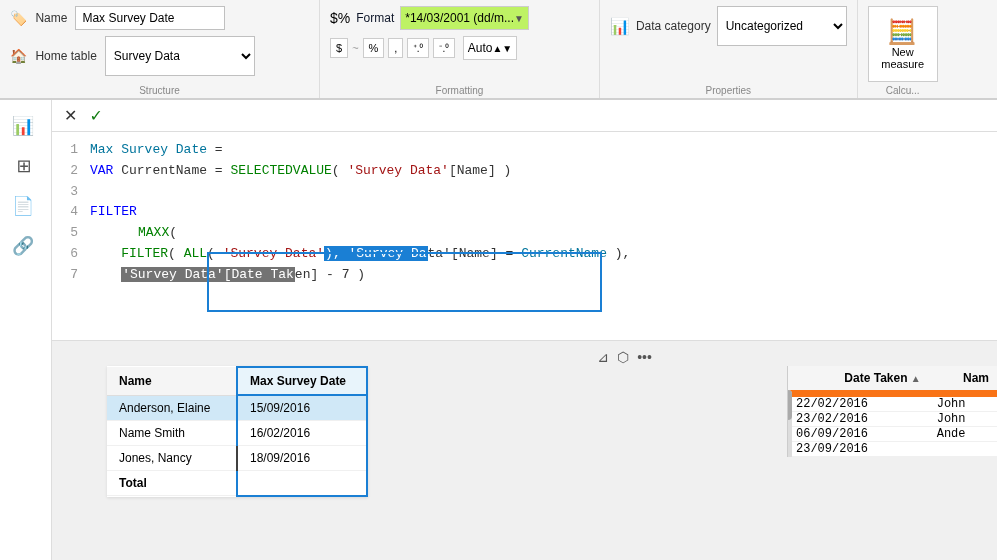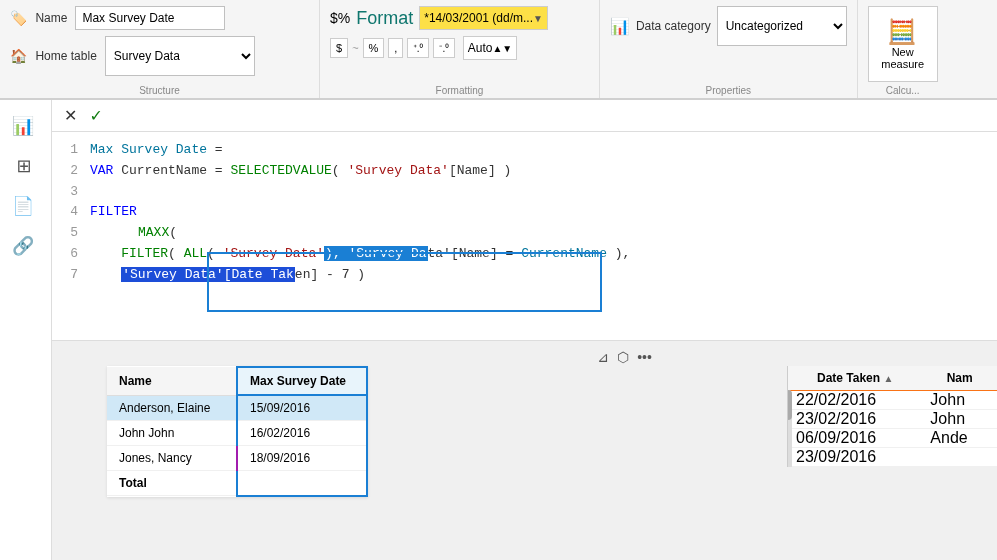--- a/index.html
+++ b/index.html
@@ -30,22 +30,22 @@
     .code-line { display: flex; gap: 12px; }
     .line-num { color: #999; min-width: 14px; text-align: right; user-select: none; }
     .code-text { color: #333; }
     .table-toolbar { display: flex; gap: 8px; justify-content: center; margin-bottom: 4px; }
     .data-table { border-collapse: collapse; background: white; box-shadow: 0 1px 3px rgba(0,0,0,0.1); }
     .data-table th { background: #f5f5f5; padding: 6px 12px; text-align: left; font-weight: 600; font-size: 12px; border-bottom: 1px solid #ddd; border-right: 1px solid #eee; }
     .data-table td { padding: 5px 12px; font-size: 12px; border-bottom: 1px solid #f0f0f0; border-right: 1px solid #eee; }
     .data-table tr.highlighted td { background: #d0e8f7; }
     .total-row td { font-weight: 700; }
     .right-table { border-collapse: collapse; background: white; width: 100%; }
-    .right-table th { background: #f5f5f5; padding: 5px 8px; text-align: center; font-size: 12px; font-weight: 600; border-bottom: 1px solid #f97316; }
-    .right-table td { padding: 0 8px; font-size: 16px; border-bottom: 1px solid #f0f0f0; }
+    .right-table th { background: #f5f5f5; padding: 5px 8px; text-align: right; font-size: 12px; font-weight: 600; border-bottom: 7px solid #f97316; }
+    .right-table td { padding: 0 8px; font-size: 12px; border-bottom: 1px solid #f0f0f0; font-family: Liberation Mono, monospace; }
     .sort-icon { display: inline-block; color: #666; font-size: 10px; }
 
     
     .dropdown-arrow { font-size: 10px; color: #555; }
   </style>
 </head>
 <body>
 
 <div class="ribbon-wrapper">
 
@@ -61,22 +61,22 @@
       <select class="ribbon-select" style="width:150px;">
         <option>Survey Data</option>
       </select>
     </div>
     <div class="ribbon-group-box-title">Structure</div>
   </div>
 
   <div class="ribbon-group-box" style="min-width:280px;">
     <div class="ribbon-row" style="gap:6px; margin-bottom:6px;">
       <span style="font-size:14px;">$%</span>
-      <span style="font-size:18px;color:#0f766e;">Format</span>
-      <div style="display:flex;align-items:center;border:1px solid #ccc;background:#fde047;height:24px;padding:8px 4px;">
+      <span style="font-size:12px;color:#0f172a;">Format</span>
+      <div style="display:flex;align-items:center;border:1px solid #ccc;background:#bef264;height:24px;padding:8px 4px;">
         <span style="font-size:12px;">*14/03/2001 (dd/m...</span>
         <span class="dropdown-arrow">▼</span>
       </div>
     </div>
     <div class="ribbon-row" style="gap:4px;">
       <button class="format-btn">$</button>
       <span style="color:#999;font-size:11px;">~</span>
       <button class="format-btn">%</button>
       <button class="format-btn">,</button>
       <button class="format-btn" style="font-size:10px;">⁺.⁰</button>
@@ -158,21 +158,21 @@
         <span class="code-text"><span style="color:#008000;margin-left:48px;">MAXX</span>(</span>
       </div>
 
       <div class="code-line">
         <span class="line-num">6</span>
         <span class="code-text">&nbsp;&nbsp;&nbsp;&nbsp;<span style="color:#008000;">FILTER</span>( <span style="color:#008000;">ALL</span>( <span style="color:#a31515;">'Survey Data'</span><span style="background:#1a7fd4;color:white;padding:0 1px;">), 'Survey Da</span>ta'[Name] = <span style="color:#00749c;">CurrentName</span> ),</span>
       </div>
 
       <div class="code-line">
         <span class="line-num">7</span>
-        <span class="code-text">&nbsp;&nbsp;&nbsp;&nbsp;<span style="background:#1d4ed8;color:white;padding:0 1px;">'Survey Data'[Date Tak</span>en] - 7 )</span>
+        <span class="code-text">&nbsp;&nbsp;&nbsp;&nbsp;<span style="background:#737373;color:white;padding:0 1px;">'Survey Data'[Date Tak</span>en] - 7 )</span>
       </div>
 
       <div style="
         position:absolute;
         border:2px solid #1a7fd4;
         top:120px;
         left:155px;
         width:395px;
         height:60px;
         pointer-events:none;
@@ -195,26 +195,26 @@
               <th style="min-width:130px;">Name</th>
               <th style="min-width:130px; border:2px solid #1a7fd4; background:#e8f4fb;">Max Survey Date</th>
             </tr>
           </thead>
           <tbody>
             <tr class="highlighted">
               <td>Anderson, Elaine</td>
               <td style="border-left:2px solid #1a7fd4; border-right:2px solid #1a7fd4;">15/09/2016</td>
             </tr>
             <tr>
-              <td>John John</td>
+              <td>Name Smith</td>
               <td style="border-left:2px solid #1a7fd4; border-right:2px solid #1a7fd4;">16/02/2016</td>
             </tr>
             <tr>
               <td>Jones, Nancy</td>
-              <td style="border-left:2px solid #a21caf; border-right:2px solid #1a7fd4;">18/09/2016</td>
+              <td style="border-left:2px solid #404040; border-right:2px solid #1a7fd4;">18/09/2016</td>
             </tr>
             <tr class="total-row">
               <td>Total</td>
               <td style="border-left:2px solid #1a7fd4; border-right:2px solid #1a7fd4; border-bottom:2px solid #1a7fd4;"></td>
             </tr>
           </tbody>
         </table>
       </div>
 
       <div style="position:absolute; right:0; top:25px; overflow:hidden; width:210px; border-left:1px solid #ccc;">

